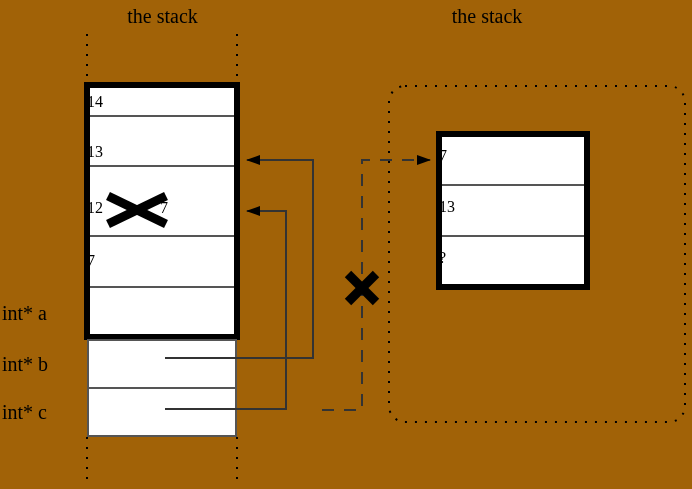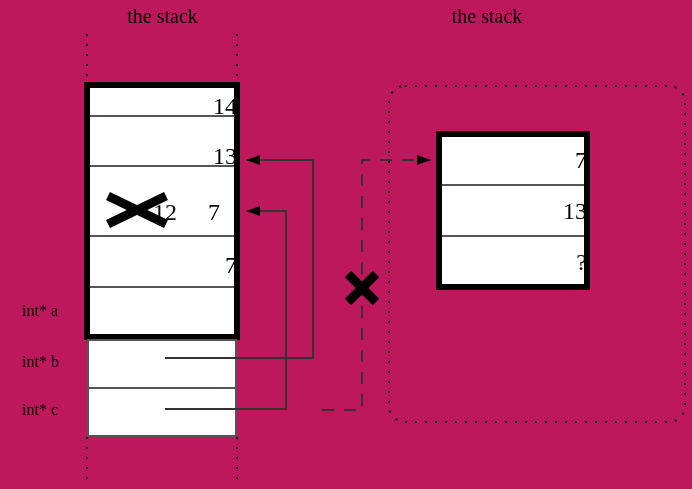--- a/index.html
+++ b/index.html
@@ -4,21 +4,21 @@
 <style>
   html, body {
     margin: 0;
     padding: 0;
     background: #ffffff;
   }
   #canvas {
     position: relative;
     width: 692px;
     height: 489px;
-    background: #be185d;
+    background: #a16207;
     font-family: "Liberation Serif", "DejaVu Serif", serif;
     color: #000000;
     overflow: hidden;
   }
   svg.layer {
     position: absolute;
     left: 0;
     top: 0;
     width: 692px;
     height: 489px;
@@ -26,27 +26,26 @@
   .txt {
     position: absolute;
     white-space: pre;
     line-height: 1;
   }
   .title {
     font-size: 20px;
     text-align: center;
   }
   .cellval {
-    font-size: 24px;
-    text-align: right;
+    font-size: 16px;
+    text-align: left;
   }
   .varlabel {
-    font-size: 16px;
+    font-size: 20px;
     text-align: left;
-    margin-left: 20px;
   }
 </style>
 </head>
 <body>
 
 <div id="canvas">
 
   <div class="txt title" style="left:95px; top:6px; width:135px;">the stack</div>
   <div class="txt title" style="left:402px; top:6px; width:170px;">the stack</div>
 

